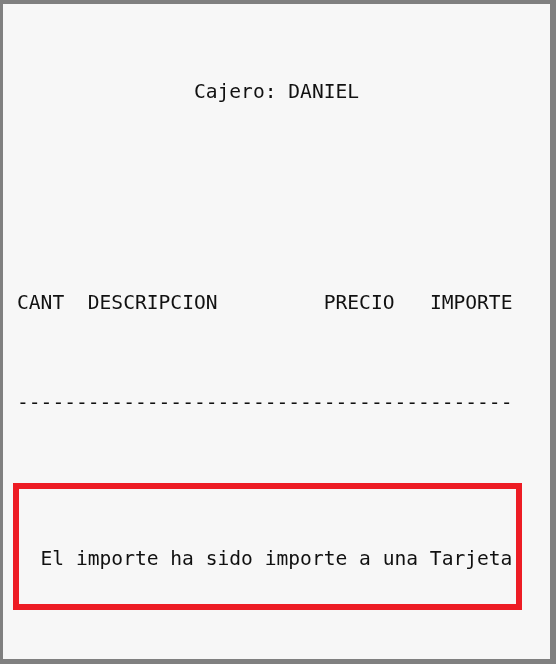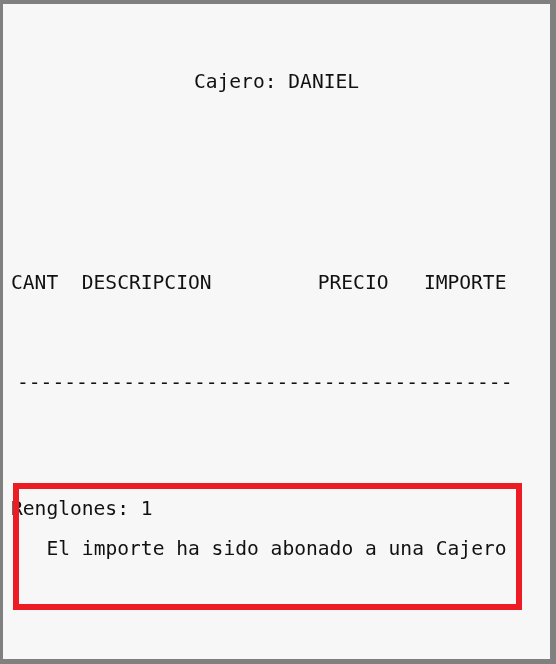--- a/index.html
+++ b/index.html
@@ -46,29 +46,30 @@
     line-height: 25.1px;
     color: #111111;
     letter-spacing: 0px;
     white-space: pre;
   }
 
   .line {
     display: block;
     height: 25.1px;
     white-space: pre;
+    margin-top: 10px;
   }
   .line.blank { color: transparent; }
 
   .line-center { text-align: center; }
 
   
   .mono-row {
     display: block;
-    padding-left: 8px;
+    padding-left: 14px;
     white-space: pre;
     height: 25.1px;
   }
 
   .sep {
     display: block;
     padding-left: 14px;
     white-space: pre;
     height: 25.1px;
     overflow: hidden;
@@ -108,21 +109,20 @@
 
       <span class="line line-center">Cajero: DANIEL</span>
 
       <span class="line blank"> </span>
 
       <span class="mono-row">CANT  DESCRIPCION         PRECIO   IMPORTE</span>
 
       <span class="sep">------------------------------------------</span>
 
 
-      <span class="mono-row">Renglones: 1</span>
 
       
 
       
 
       
 
       
 
       
@@ -138,21 +138,21 @@
       
 
       
       
 
       
 
     </div>
 
     <div class="highlight-content">
-      <span class="line line-center">El importe ha sido abonado a una Cajero</span>
+      <span class="line line-center">El importe ha sido importe a una Tarjeta</span>
       
       
       
       
     </div>
 
     <div class="highlight-box"></div>
 
   </div>
 </div>

